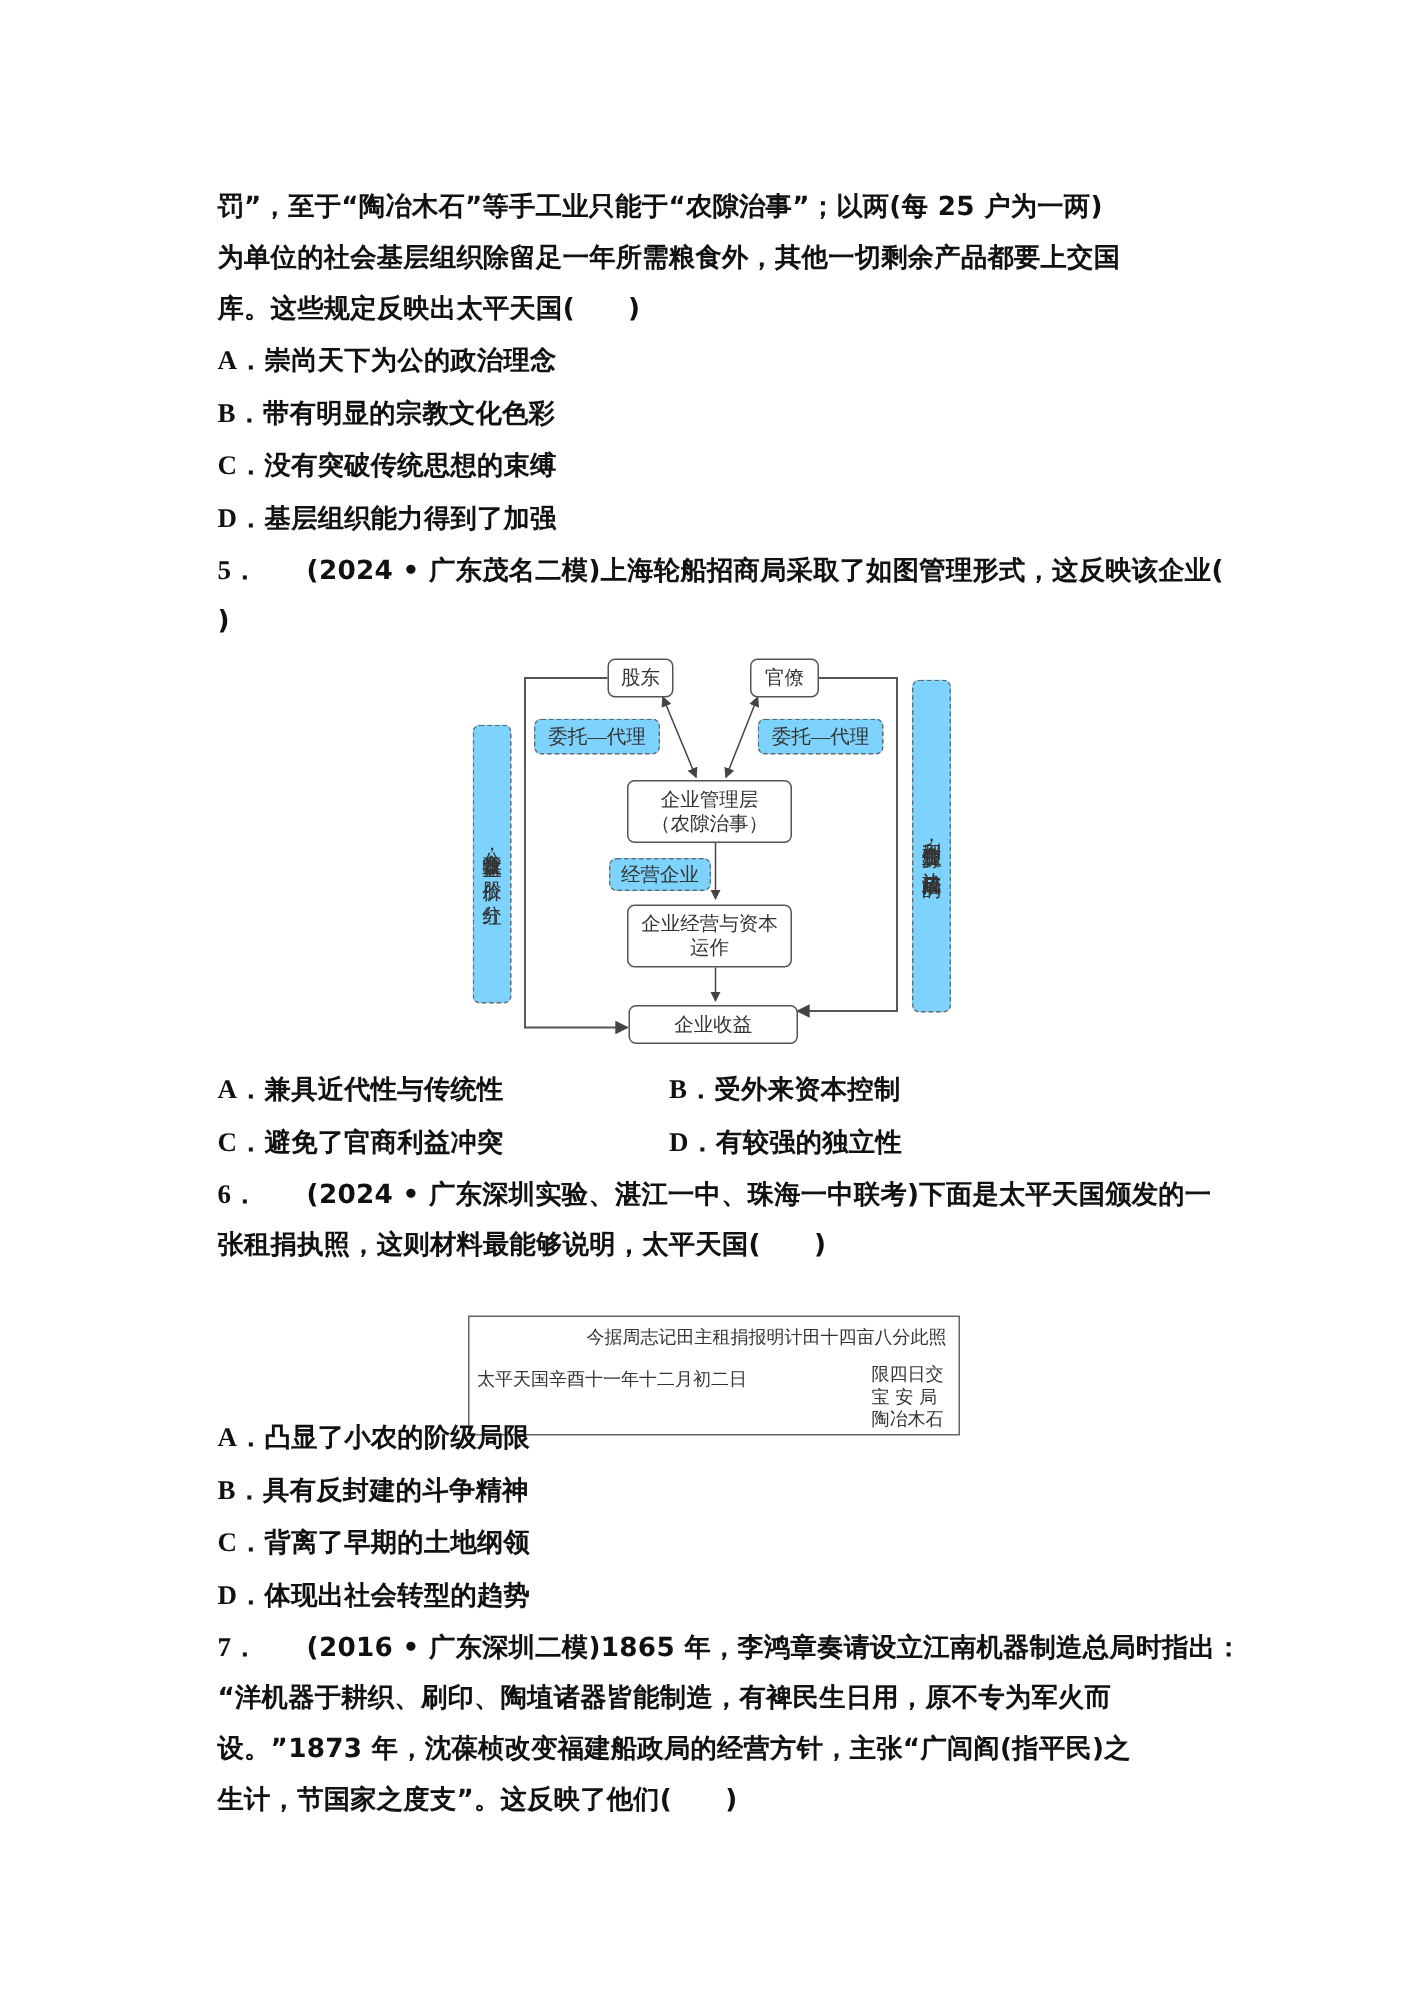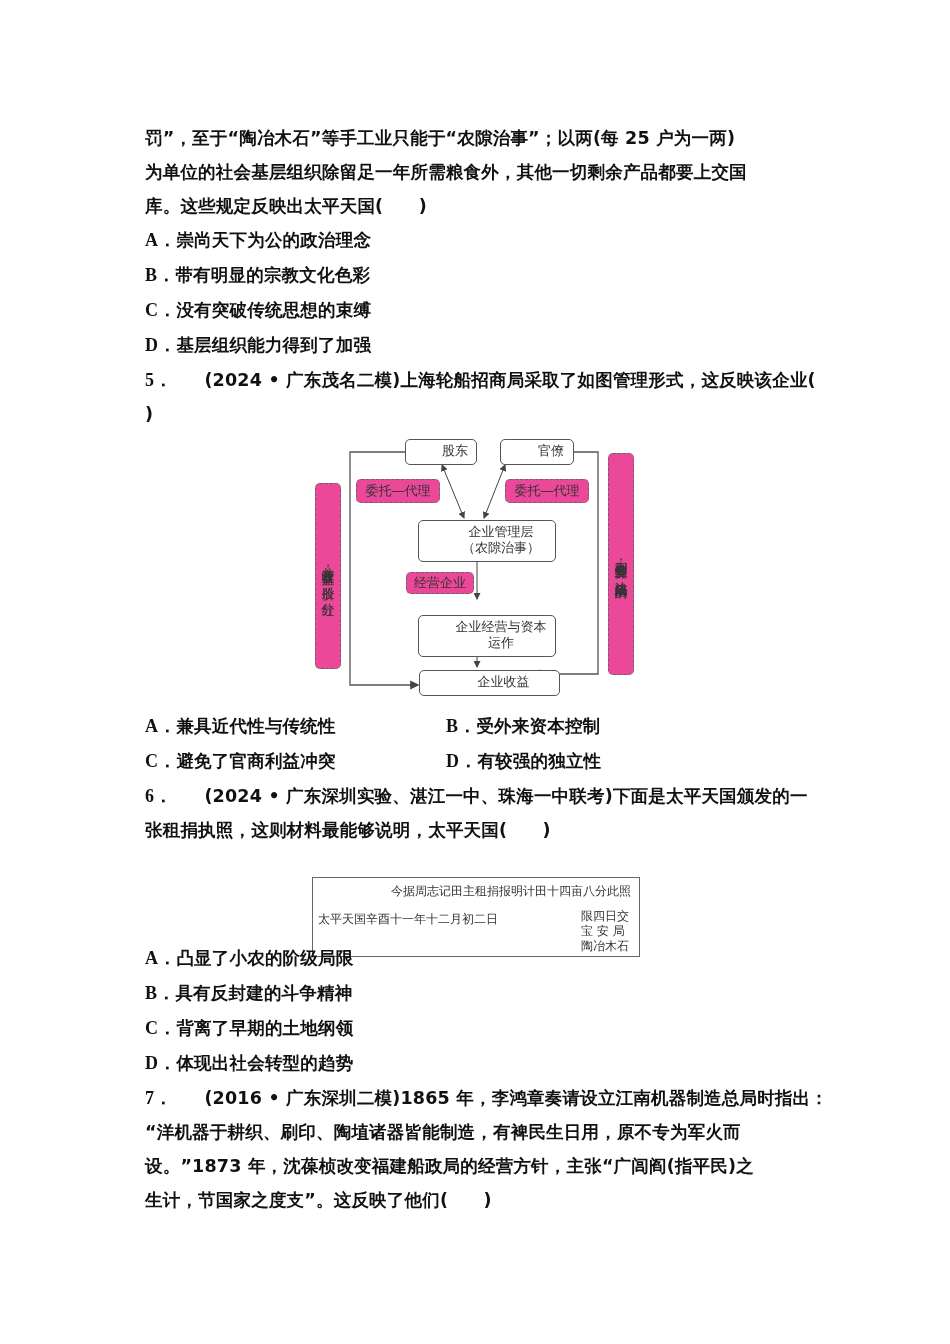--- a/index.html
+++ b/index.html
@@ -4,24 +4,24 @@
 <style>
   html, body { margin:0; padding:0; background:#ffffff; }
   body { width:950px; height:1344px; position:relative; overflow:hidden;
          font-family:"DejaVu Serif", "Liberation Serif", serif; color:#111; }
   .line { position:absolute; left:145px; font-size:17.5px; line-height:20px; white-space:nowrap;
           font-family:"DejaVu Sans", "Liberation Sans", sans-serif; font-weight:bold; letter-spacing:0.2px; }
   .line .src { font-weight:bold;margin-left:32px; }
   .opt-label { font-family:"Liberation Serif", serif; font-weight:bold; font-size:18px; }
   .diagram { position:absolute; left:300px; top:435px; width:350px; height:265px; }
   .box { position:absolute; border:1.3px solid #555; border-radius:5px; background:#fff;
-         font-family:Liberation Mono, monospace; font-size:13px; color:#333; text-align:center;
-         display:flex; flex-direction:column; align-items:center; justify-content:center; line-height:16px;padding-left:28px; }
-  .dbox { position:absolute; border:1.3px dashed #666; border-radius:5px; background:#ec4899;
-          font-family:Liberation Sans, sans-serif; font-size:13px; color:#333; text-align:center;
+         font-family:Liberation Serif, serif; font-size:13px; color:#333; text-align:center;
+         display:flex; flex-direction:column; align-items:center; justify-content:center; line-height:16px; }
+  .dbox { position:absolute; border:1.3px dashed #666; border-radius:5px; background:#7dd3fc;
+          font-family:Liberation Serif, serif; font-size:13px; color:#333; text-align:center;
           display:flex; align-items:center; justify-content:center; }
   .vtext { writing-mode:vertical-rl; text-orientation:upright; letter-spacing:1px; line-height:15px; }
   .receipt { position:absolute; left:312px; top:877px; width:326px; height:78px; border:1.3px solid #666;
              font-family:"DejaVu Serif", serif; font-size:12px; color:#333; }
   .receipt .r1 { position:absolute; right:8px; top:5px; white-space:nowrap; }
   .receipt .r2 { position:absolute; left:5px; top:33px; white-space:nowrap; }
   .receipt .r3 { position:absolute; right:10px; top:31px; line-height:15px; white-space:nowrap; }
 </style>
 </head>
 <body>
@@ -71,21 +71,21 @@
   <div class="dbox" style="left:56px;top:44px;width:82px;height:22px">委托—代理</div>
   <div class="dbox" style="left:205px;top:44px;width:82px;height:22px">委托—代理</div>
 
   <div class="box" style="left:118px;top:85px;width:108px;height:40px">
     <span>企业管理层</span>
     <span>（农隙治事）</span>
   </div>
 
   <div class="dbox" style="left:106px;top:137px;width:66px;height:20px">经营企业</div>
 
-  <div class="box" style="left:118px;top:180px;width:108px;height:40px">
+  <div class="box" style="left:118px;top:168px;width:108px;height:40px">
     <span>企业经营与资本</span>
     <span>运作</span>
   </div>
 
   <div class="box" style="left:119px;top:235px;width:111px;height:24px">企业收益</div>
 
   <div class="dbox" style="left:15px;top:48px;width:24px;height:184px">
     <span class="vtext">分享企业收益，股价、分红</span>
   </div>
   <div class="dbox" style="left:308px;top:18px;width:24px;height:220px">

